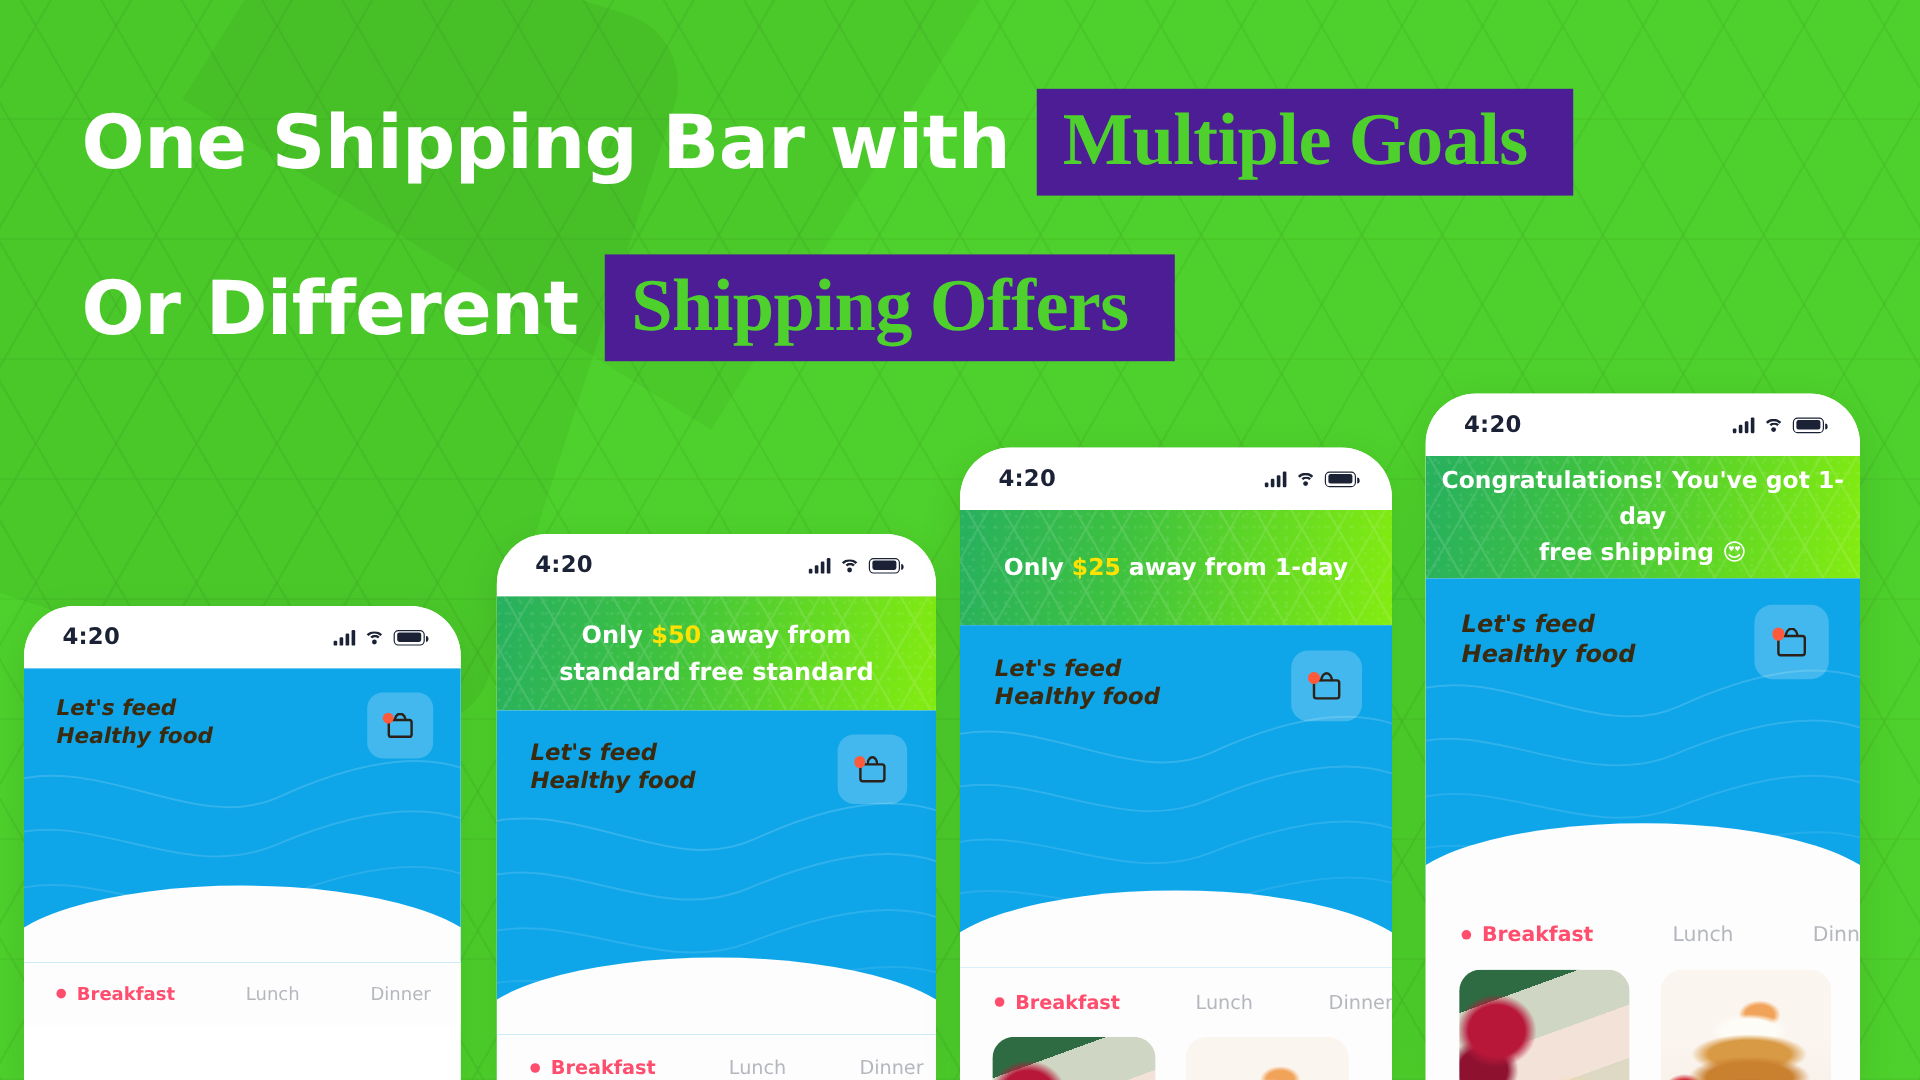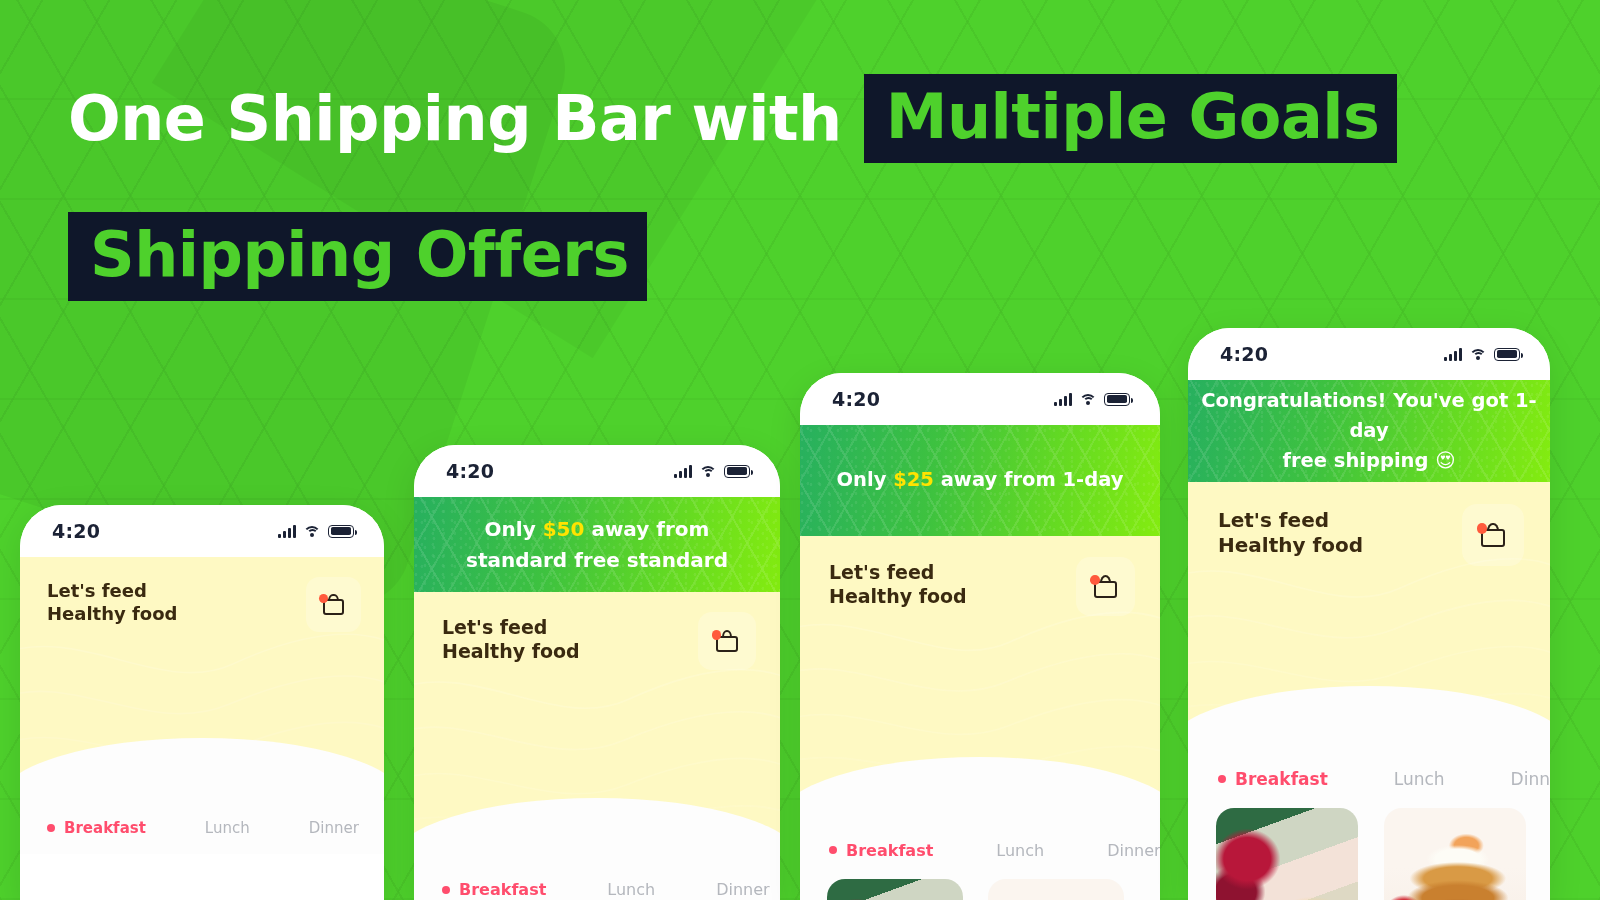--- a/index.html
+++ b/index.html
@@ -52,24 +52,25 @@
     font-size: 62px;
     letter-spacing: -0.5px;
     color: #ffffff;
     display: flex;
     align-items: center;
   }
   #headline-1 { top: 74px; }
   #headline-2 { top: 212px; }
   .hl-plain { padding-right: 22px; }
   .hl-hi {
-    background: #0f172a;
+    background: #4c1d95;
     color: #4ed12c;
-    padding: 16px 18px 18px 22px;
+    padding: 16px 38px 18px 22px;
     line-height: .88;
+    font-family: Liberation Serif, serif;
   }
 
   
   .phone {
     position: absolute;
     background: #ffffff;
     border-top-left-radius: 42px;
     border-top-right-radius: 42px;
     overflow: hidden;
     box-shadow: 0 10px 34px rgba(0,0,0,.10);
@@ -128,22 +129,23 @@
       radial-gradient(circle at 22% 60%, rgba(255,255,255,.55) 0 1.3px, transparent 1.6px),
       radial-gradient(circle at 72% 30%, rgba(255,255,255,.5) 0 1.3px, transparent 1.6px);
     background-size: auto, auto, 9px 9px, 11px 11px;
   }
   .promo .ptxt { position: relative; z-index: 2; line-height: 1.55; text-align: center; }
   .amount { color: #ffe300; }
 
   
   .hero {
     position: relative;
-    background: #fef9c3;
+    background: #0ea5e9;
     overflow: hidden;
+    font-style: italic;
   }
   .hero .swoosh {
     position:absolute; left:-6%; bottom:-6px; width:112%; height:70px;
     background:#fdfdfd; border-radius: 55% 55% 0 0 / 100% 100% 0 0;
   }
   .hero .waves { position:absolute; inset:0; opacity:.35; pointer-events:none; }
   .hero-title {
     position: absolute; z-index: 3;
     font-family: "DejaVu Sans", sans-serif;
     font-weight: bold;
@@ -212,20 +214,21 @@
 <div id="stage">
   <div id="bg-wedge"></div>
   <div id="bg-wedge2"></div>
   <div id="bg-pattern"></div>
 
   <div class="headline" id="headline-1">
     <span class="hl-plain">One Shipping Bar with</span>
     <span class="hl-hi">Multiple Goals</span>
   </div>
   <div class="headline" id="headline-2">
+    <span class="hl-plain">Or Different</span>
     <span class="hl-hi">Shipping Offers</span>
   </div>
 
   <div id="phones-layer">
       <div class="phone" style="left: 20px; top: 505px; width: 364px; height: 395px; z-index: 10;">
 
   <div class="statusbar">
     <div class="clock">4:20</div>
     <div class="sb-icons">
       <span class="sig">
@@ -512,21 +515,21 @@
       <span class="wifi">
               <span></span>
               <span></span>
               <span></span>
             </span>
       <span class="batt">
               <i></i>
             </span>
     </div>
   </div>
-    <div class="promo" style="height:111px">
+    <div class="promo" style="height:96px">
       <div class="pattern"></div>
           <div class="ptxt" style="font-size:19.5px">
             <div><span class="">Only </span><span class="amount">$25</span><span class=""> away from 1-day</span></div>
           </div>
     </div>
     <div class="hero" style="height:285px">
       <svg class="waves" viewBox="0 0 360 300" preserveAspectRatio="none">
     <path d="M-20 96C60 66 140 138 210 106S340 66 382 92" stroke="#fff" stroke-opacity=".45" stroke-width="1.6" fill="none"></path>
     <path d="M-20 140C50 112 130 178 206 146S342 108 382 134" stroke="#fff" stroke-opacity=".40" stroke-width="1.6" fill="none"></path>
     <path d="M-20 186C54 158 132 220 208 190S344 154 382 180" stroke="#fff" stroke-opacity=".34" stroke-width="1.6" fill="none"></path>

